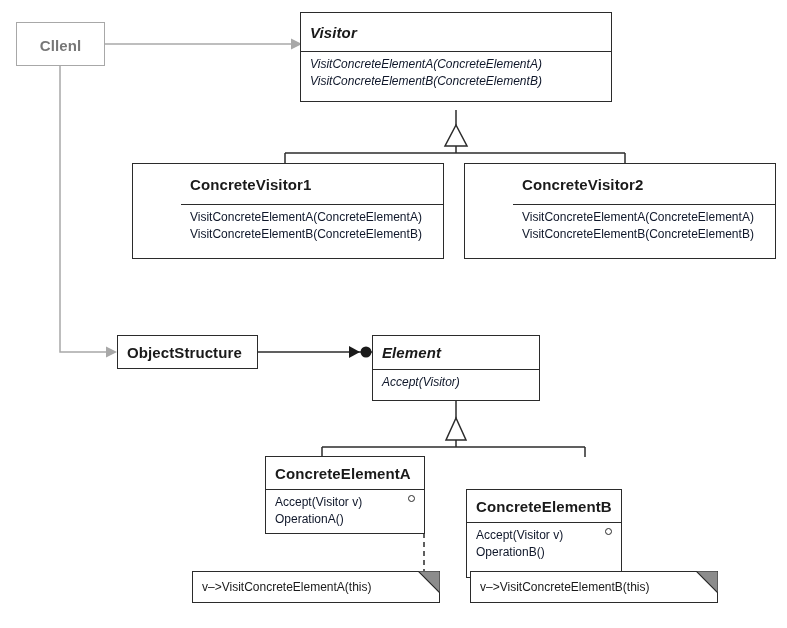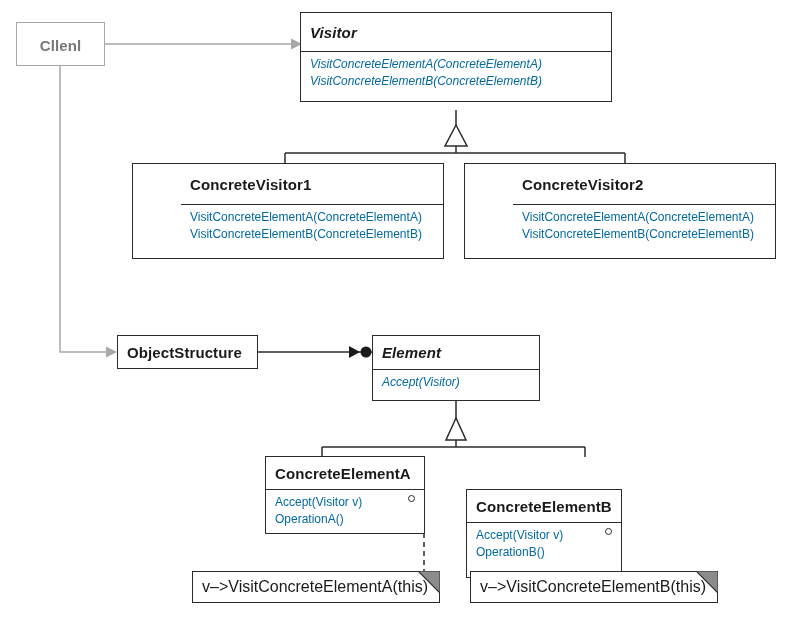--- a/index.html
+++ b/index.html
@@ -64,38 +64,38 @@
   }
   .cls-ops {
     box-sizing: border-box;
     width: 100%;
     padding: 4px 9px 0 9px;
     position: relative;
   }
   .op {
     font-size: 12px;
     line-height: 17px;
-    color: #0369a1;
+    color: #0f172a;
     white-space: nowrap;
   }
   .op.abstract {
     font-style: italic;
   }
 
   
   .uml-note {
     position: absolute;
     box-sizing: border-box;
     background: #ffffff;
     border: 1.5px solid #2b2b2b;
     display: flex;
     align-items: center;
   }
   .note-text {
-    font-size: 16px;
+    font-size: 12px;
     color: #1a1a1a;
     padding-left: 9px;
     white-space: nowrap;
   }
   .note-fold {
     position: absolute;
     right: -1px;
     top: -1px;
     width: 22px;
     height: 22px;

